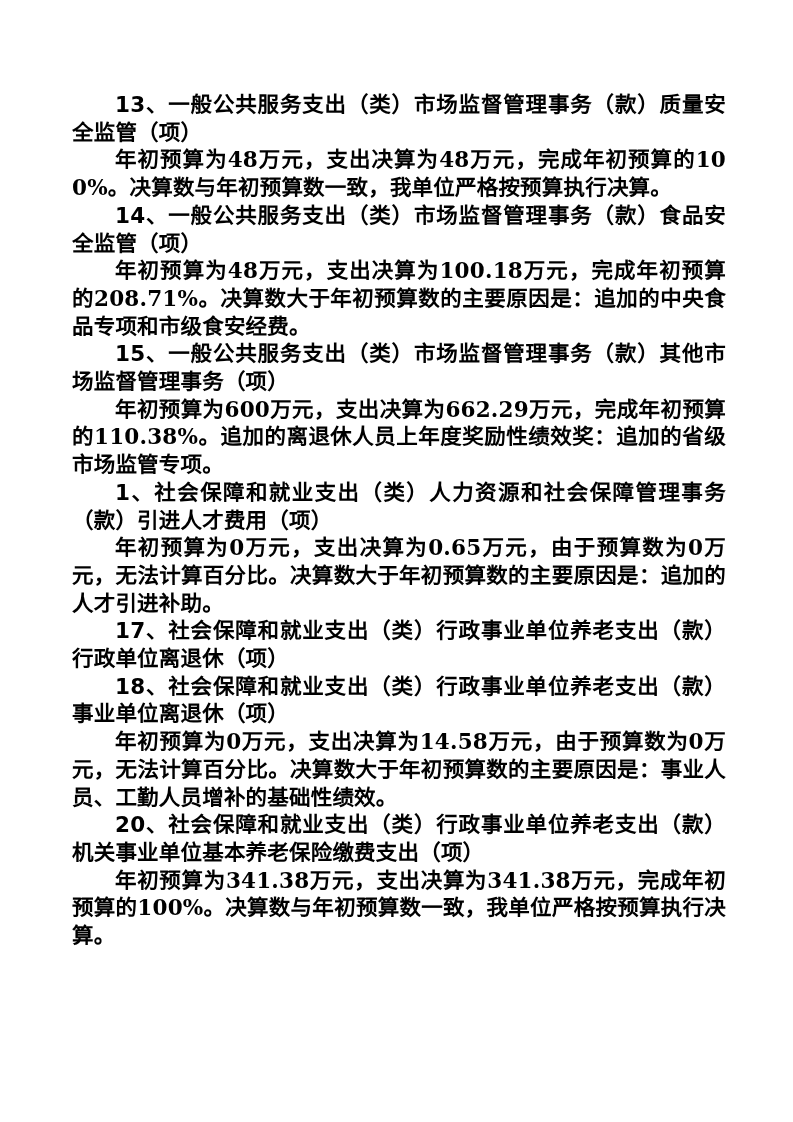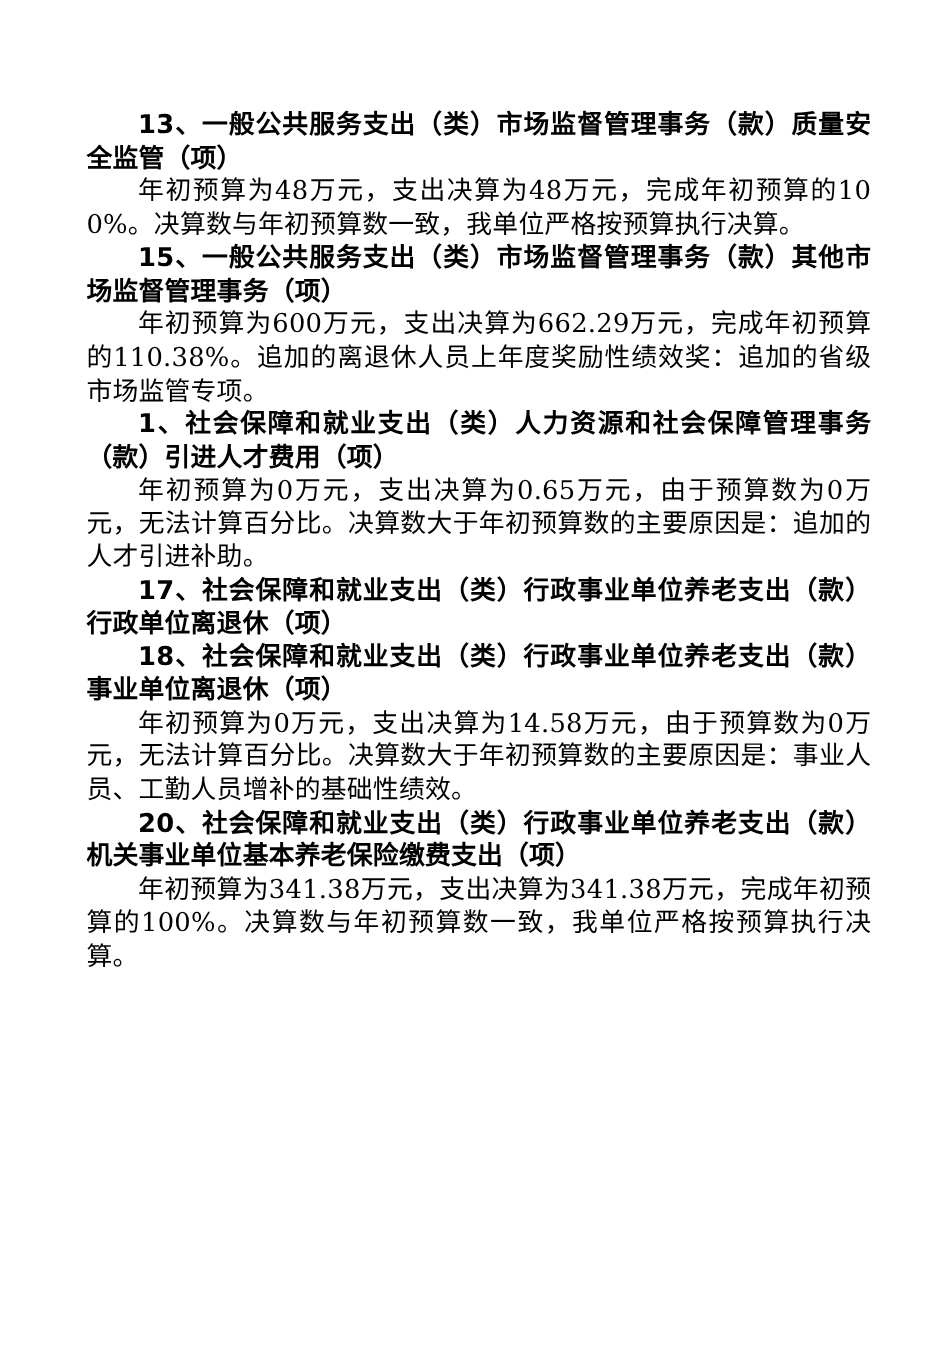--- a/index.html
+++ b/index.html
@@ -32,33 +32,37 @@
     line-height: 27.7px;
     letter-spacing: 0.2px;
     word-break: break-all;
   }
   .section-heading {
     font-family: "DejaVu Sans", "Liberation Sans", sans-serif;
     font-weight: bold;
   }
   .section-body {
     font-family: "DejaVu Serif", "Liberation Serif", serif;
-    font-weight: normal;
+    font-weight: bold;
   }
 </style>
 </head>
 <body>
 
 <main class="page">
 
   <section class="doc-section">
     <p class="section-heading">13、一般公共服务支出（类）市场监督管理事务（款）质量安全监管（项）</p>
     <p class="section-body">年初预算为48万元，支出决算为48万元，完成年初预算的100%。决算数与年初预算数一致，我单位严格按预算执行决算。</p>
   </section>
 
+  <section class="doc-section">
+    <p class="section-heading">14、一般公共服务支出（类）市场监督管理事务（款）食品安全监管（项）</p>
+    <p class="section-body">年初预算为48万元，支出决算为100.18万元，完成年初预算的208.71%。决算数大于年初预算数的主要原因是：追加的中央食品专项和市级食安经费。</p>
+  </section>
 
   <section class="doc-section">
     <p class="section-heading">15、一般公共服务支出（类）市场监督管理事务（款）其他市场监督管理事务（项）</p>
     <p class="section-body">年初预算为600万元，支出决算为662.29万元，完成年初预算的110.38%。追加的离退休人员上年度奖励性绩效奖：追加的省级市场监管专项。</p>
   </section>
 
   <section class="doc-section">
     <p class="section-heading">1、社会保障和就业支出（类）人力资源和社会保障管理事务（款）引进人才费用（项）</p>
     <p class="section-body">年初预算为0万元，支出决算为0.65万元，由于预算数为0万元，无法计算百分比。决算数大于年初预算数的主要原因是：追加的人才引进补助。</p>
   </section>

